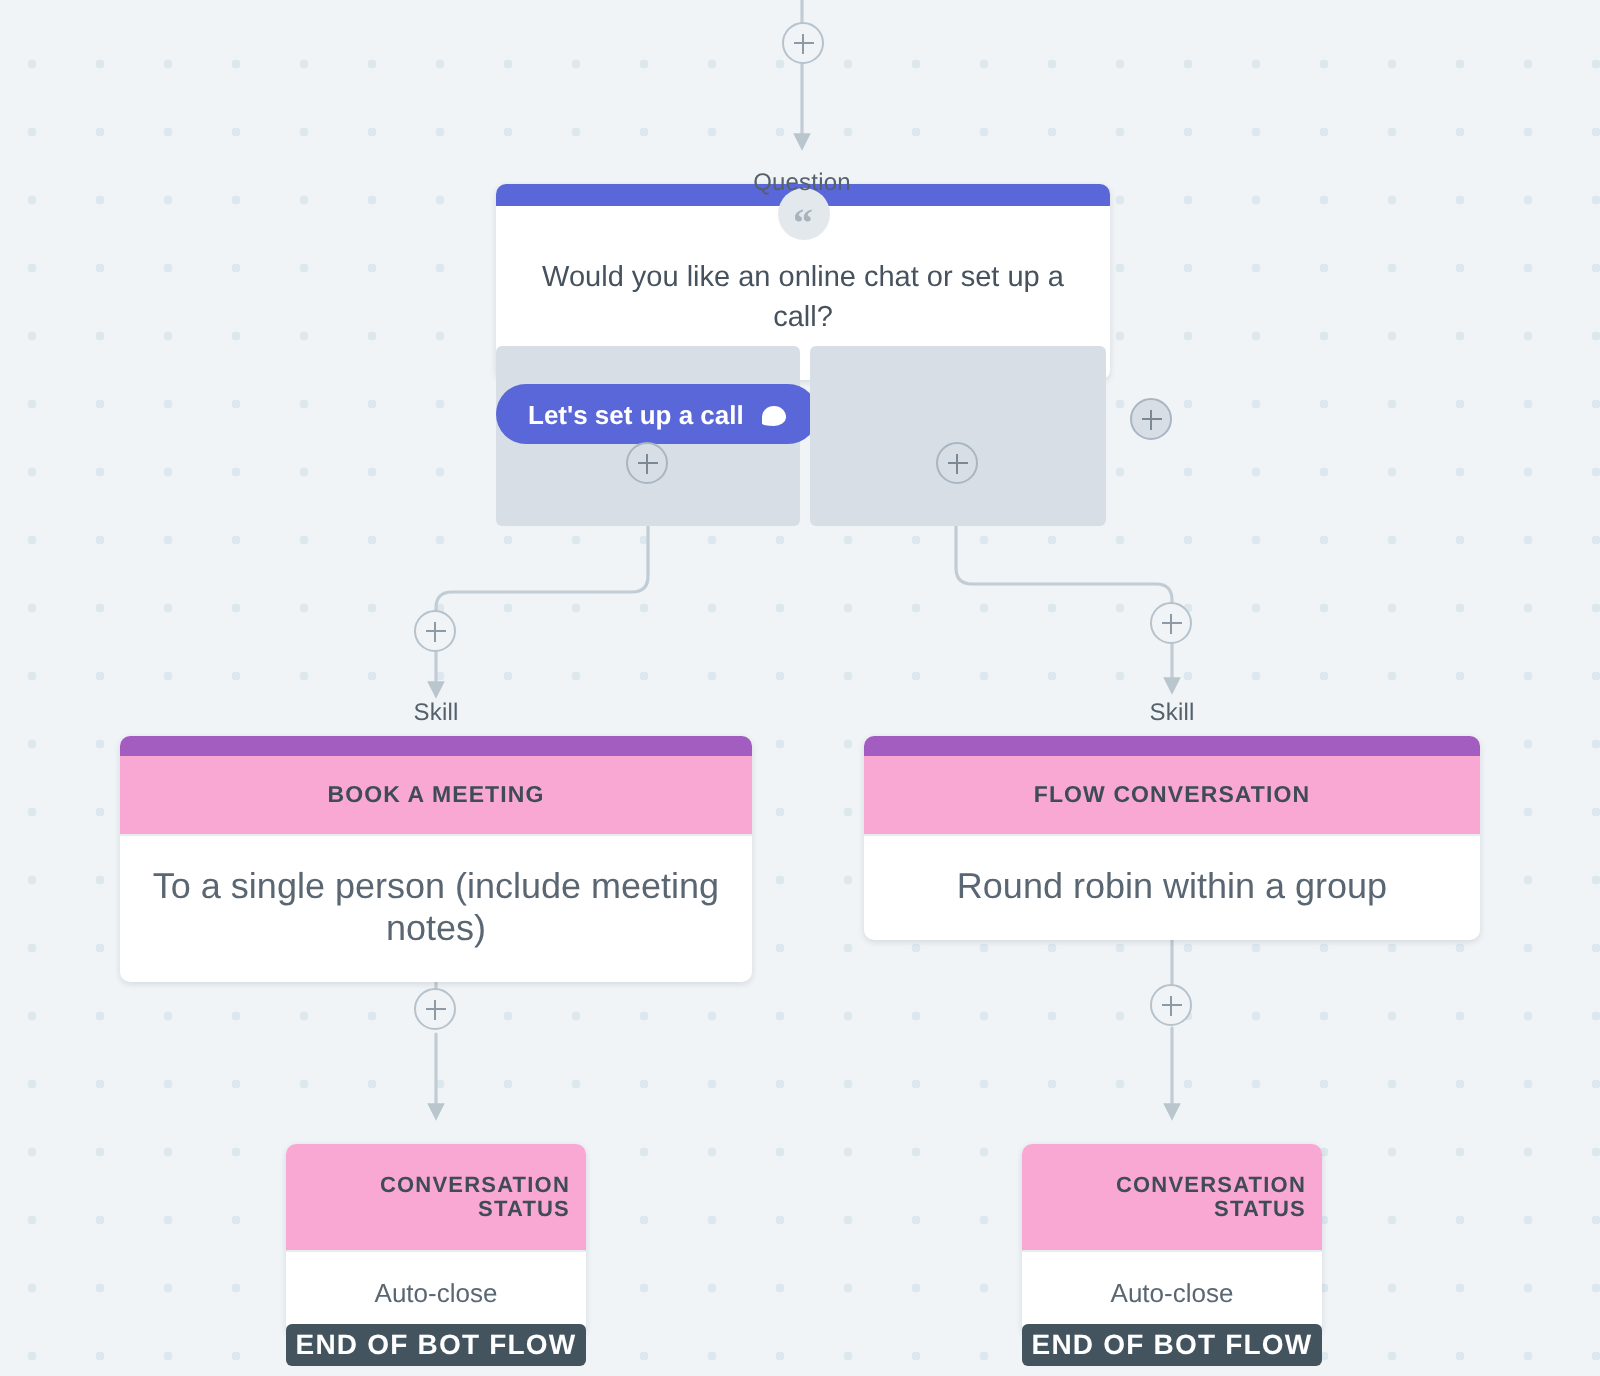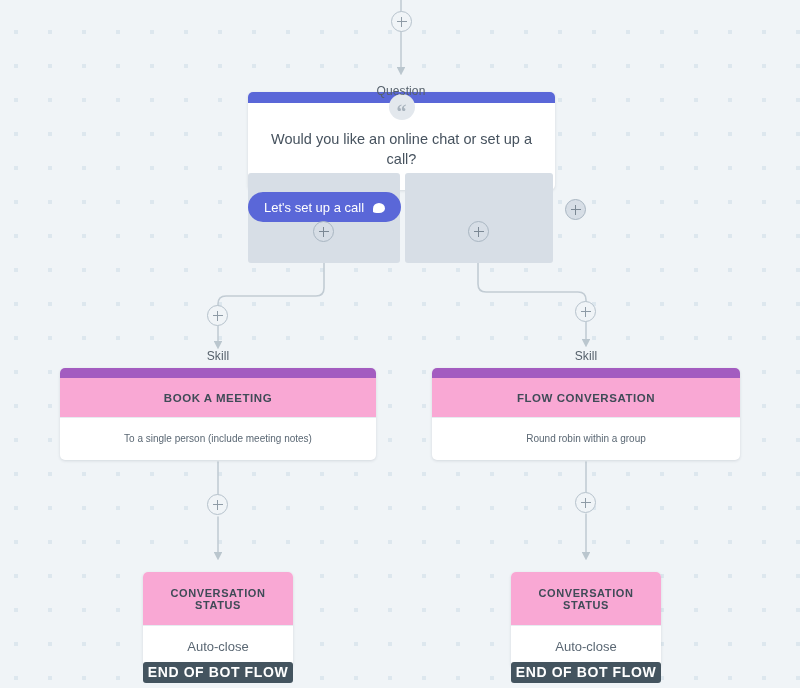--- a/index.html
+++ b/index.html
@@ -119,21 +119,21 @@
     text-align: center;
   }
   .opt-pill {
     display: inline-flex;
     align-items: center;
     justify-content: center;
     gap: 9px;
     background: #5a67d8;
     color: #ffffff;
     font-size: 13px;
-    font-weight: 400;
+    font-weight: 700;
     border-radius: 16px;
     height: 30px;
     padding: 0 16px;
     white-space: nowrap;
     cursor: pointer;
     border: none;
     font-family: "Liberation Sans", sans-serif;
   }
   .bubble-icon {
     width: 12px; height: 10px;
@@ -157,26 +157,26 @@
     border-bottom: 1px solid #e6ecf0;
     text-align: center;
     font-size: 11.5px;
     font-weight: 700;
     letter-spacing: .55px;
     color: #3f4b57;
     padding: 14px 8px 13px;
   }
   .card-body {
     text-align: center;
-    font-size: 10px;
+    font-size: 18px;
     color: #5a6773;
     padding: 15px 10px 16px;
   }
 
-  .status-card .card-head { padding: 15px 8px 14px; font-size: 11px; letter-spacing: .6px; }
+  .status-card .card-head { padding: 15px 8px 14px; font-size: 11px; letter-spacing: .6px; text-align: right; }
   .status-card .card-body { padding: 13px 8px 14px; font-size: 13px; }
 
   
   .endbtn {
     background: #44545f;
     color: #ffffff;
     font-size: 14px;
     font-weight: 700;
     letter-spacing: .6px;
     text-align: center;

